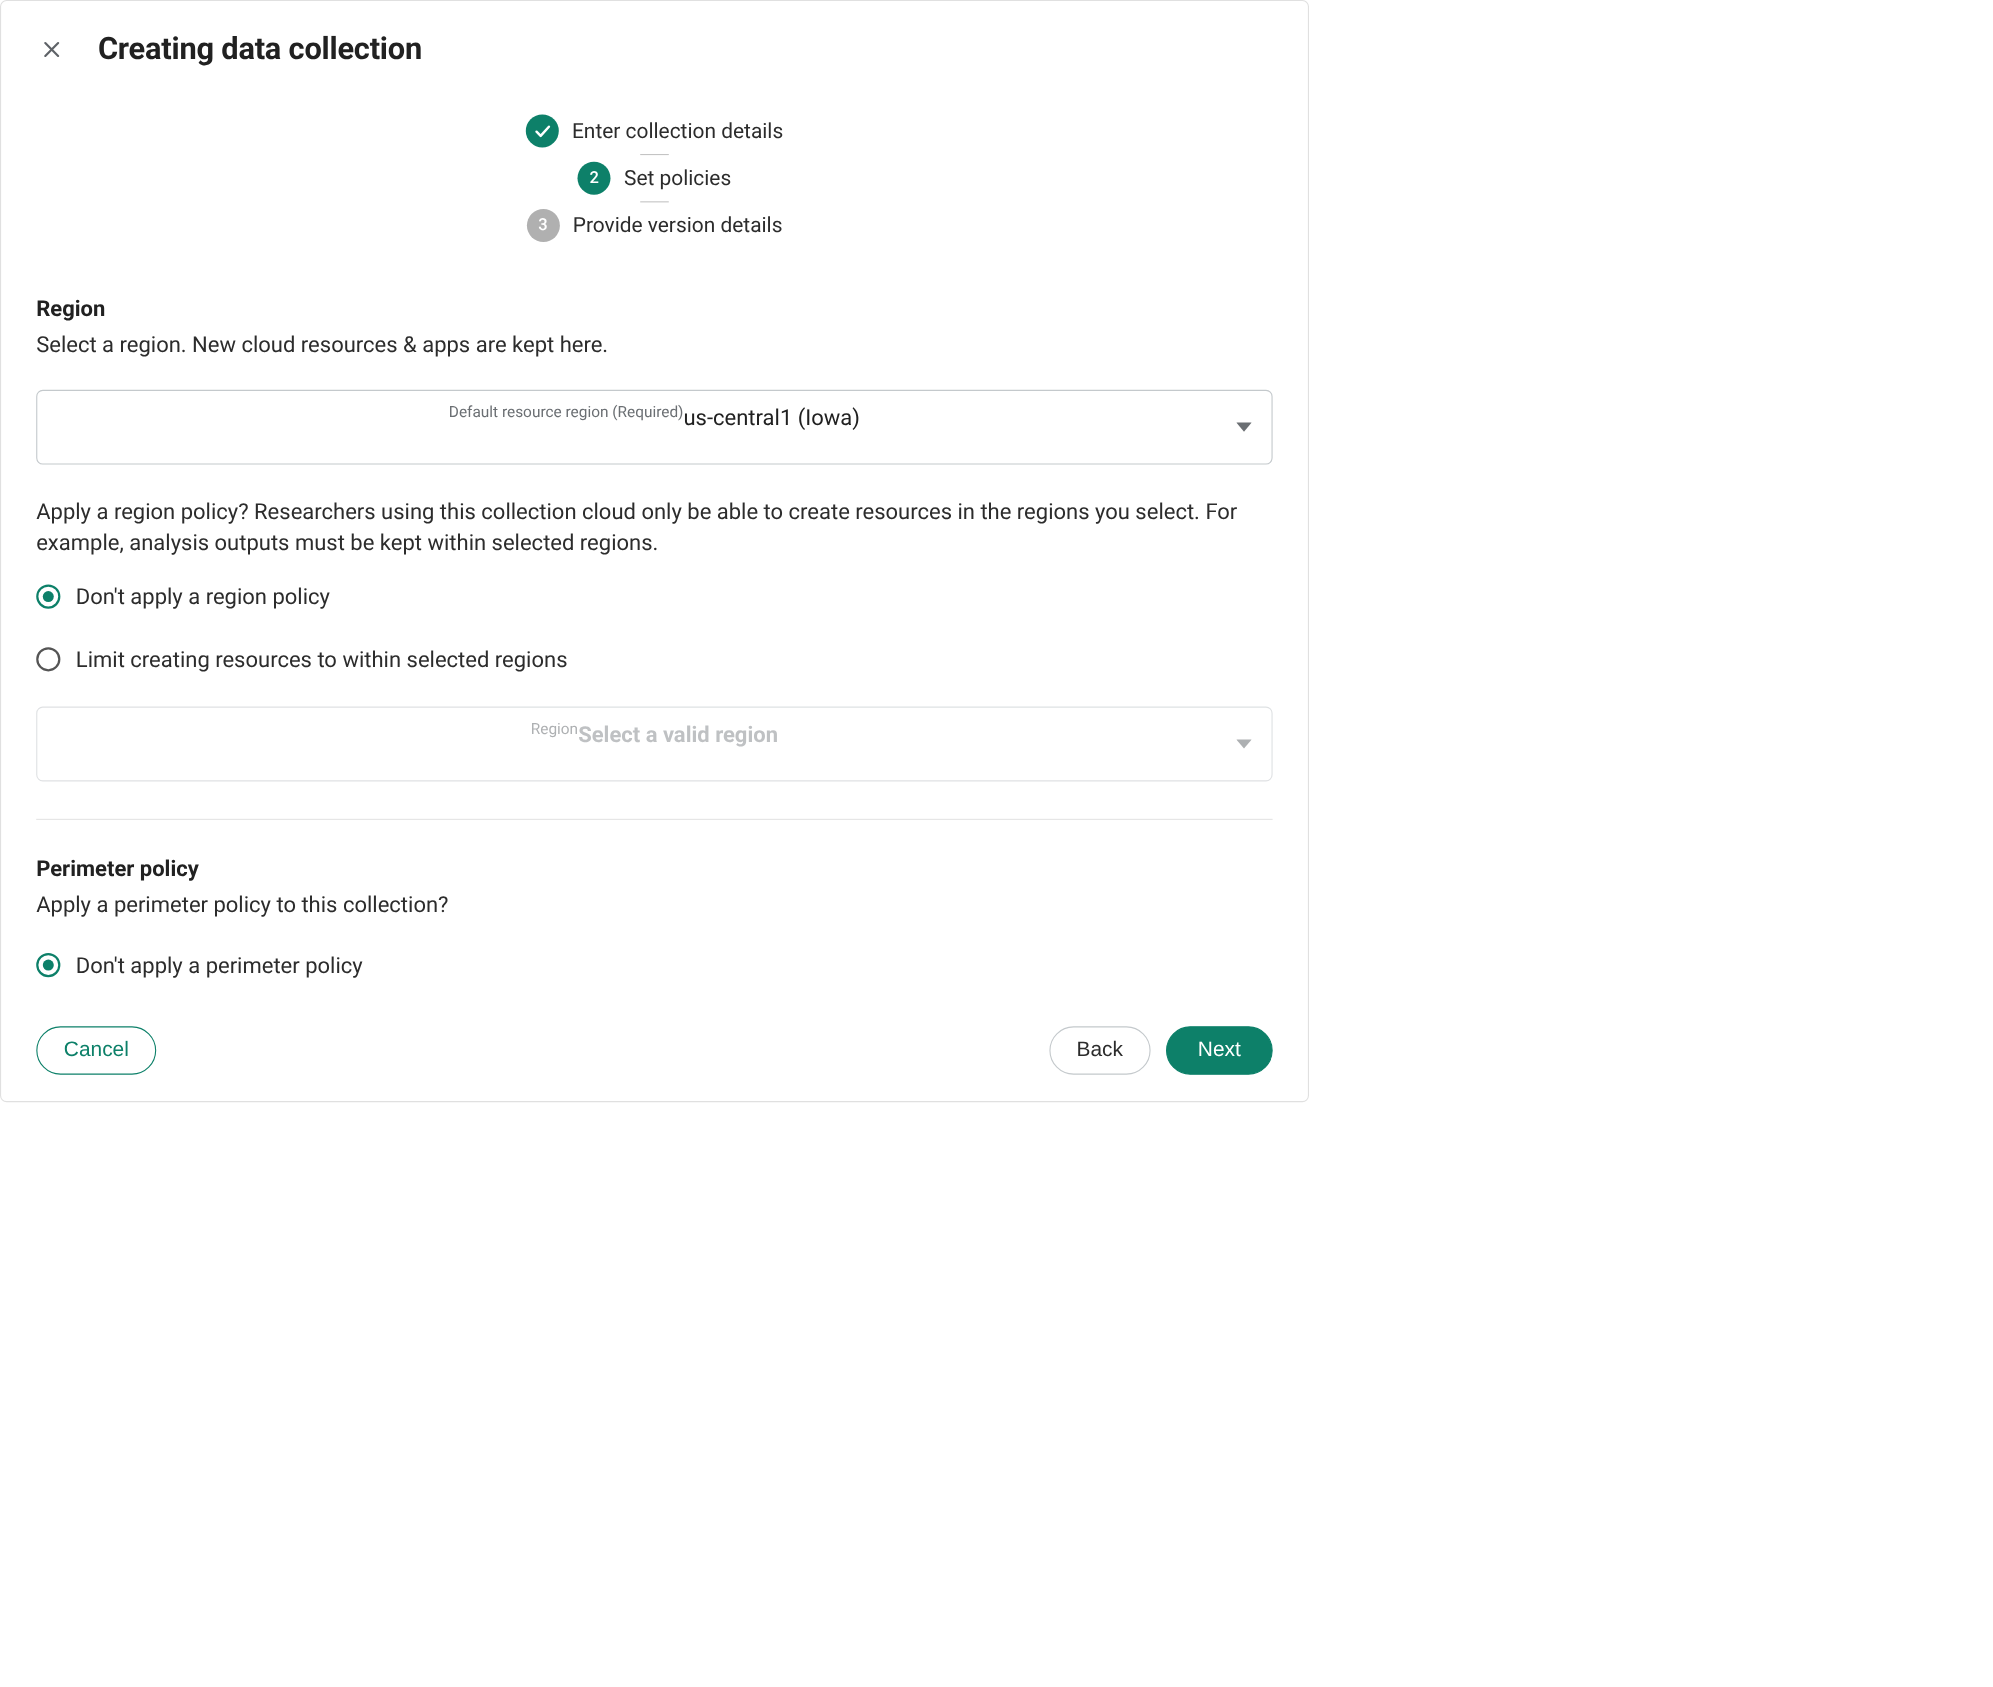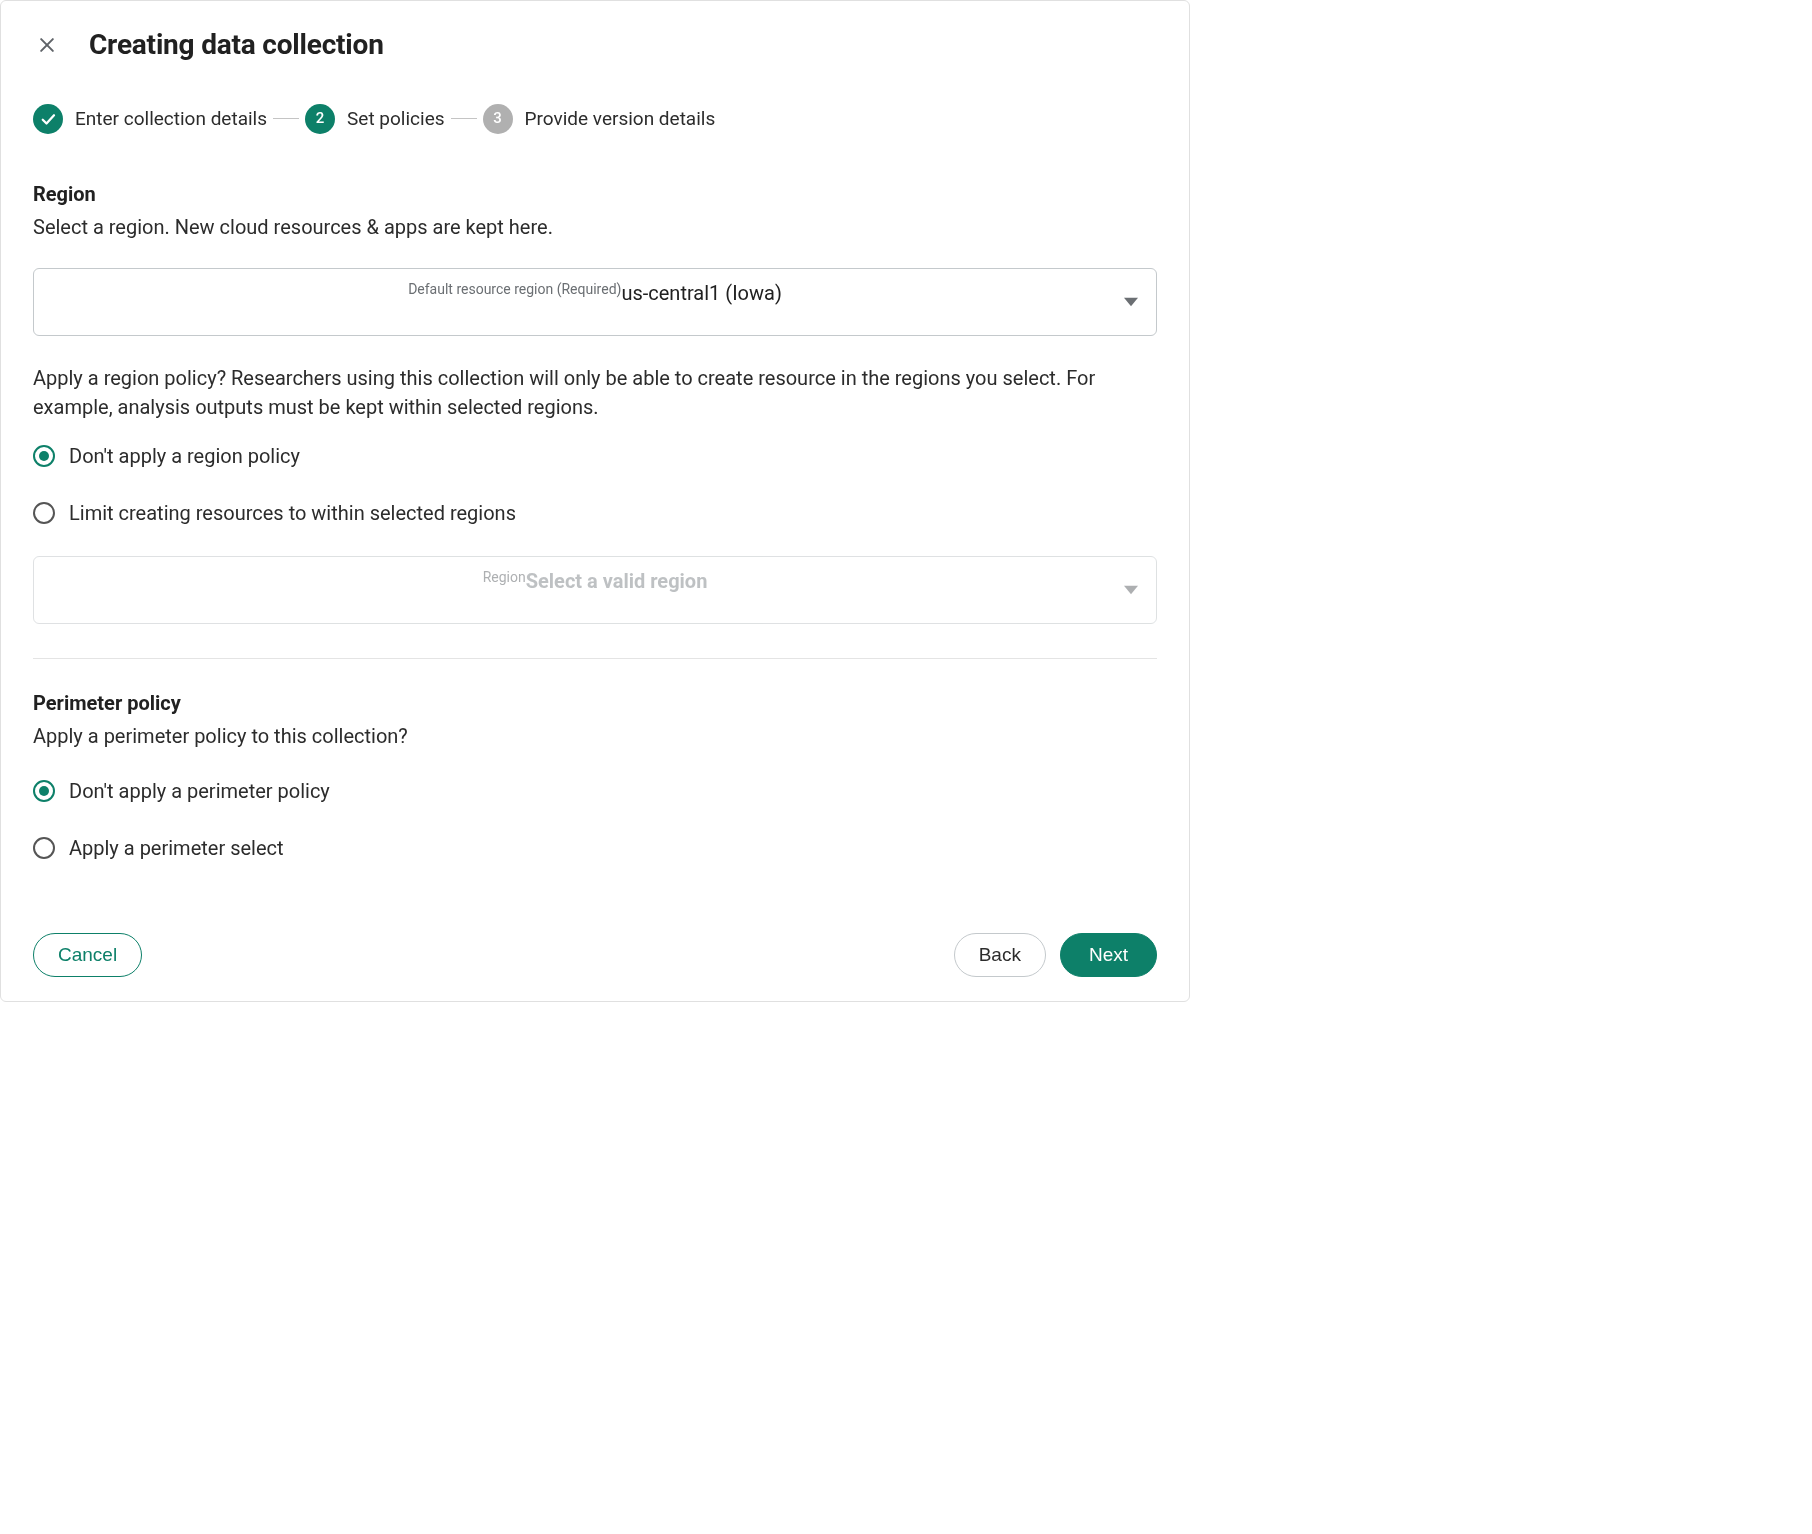--- a/index.html
+++ b/index.html
@@ -41,20 +41,21 @@
     font-size: 28px;
     font-weight: 700;
     letter-spacing: -0.2px;
   }
 
   .stepper {
     display: flex;
     align-items: center;
     gap: 6px;
     padding: 30px 32px 16px 32px;
+    flex-direction: column;
   }
   .step {
     display: flex;
     align-items: center;
     gap: 12px;
   }
   .step-circle {
     width: 30px; height: 30px;
     border-radius: 50%;
     display: flex; align-items: center; justify-content: center;
@@ -241,21 +242,21 @@
     <div class="select-field">
       <span class="select-float-label">Default resource region (Required)</span>
       <span class="select-value">us-central1 (Iowa)</span>
       <span class="select-caret">
         <svg viewBox="0 0 10 6">
             <path d="M0 0 L5 6 L10 0 Z" fill="currentColor"></path>
           </svg>
       </span>
     </div>
 
-    <p class="body-text">Apply a region policy? Researchers using this collection will only be able to create resource in the regions you select. For example, analysis outputs must be kept within selected regions.</p>
+    <p class="body-text">Apply a region policy? Researchers using this collection cloud only be able to create resources in the regions you select. For example, analysis outputs must be kept within selected regions.</p>
 
     <div class="radio-row">
       <span class="radio-outer checked">
           <span class="radio-inner"></span>
         </span>
       <span class="radio-label">Don't apply a region policy</span>
     </div>
 
     <div class="radio-row">
       <span class="radio-outer"></span>

